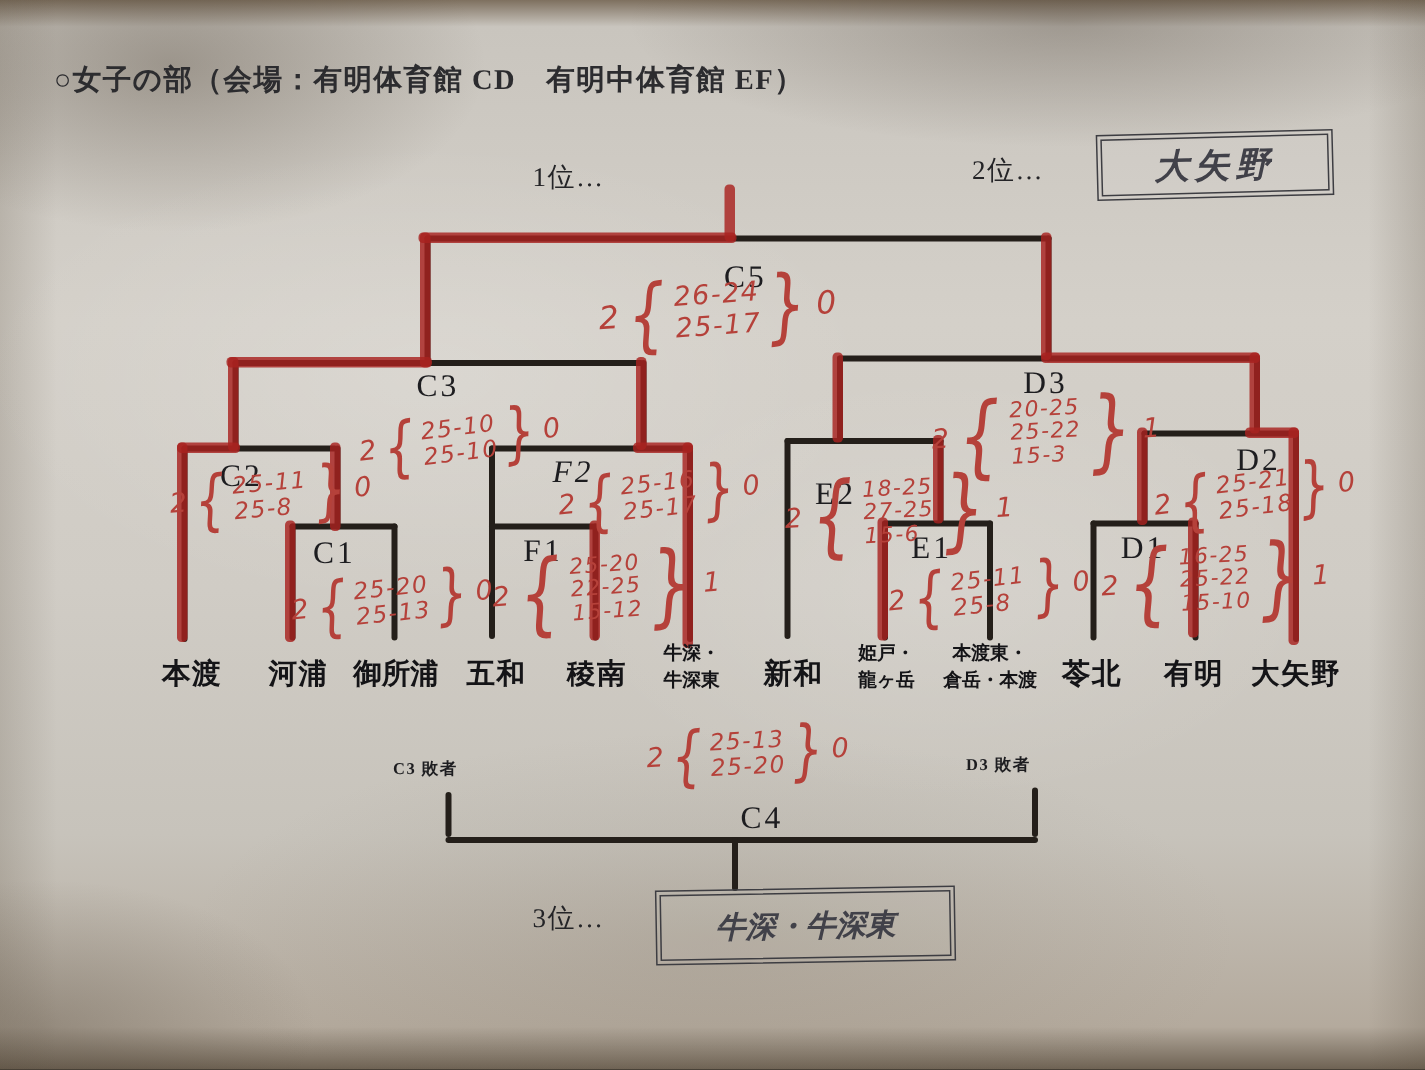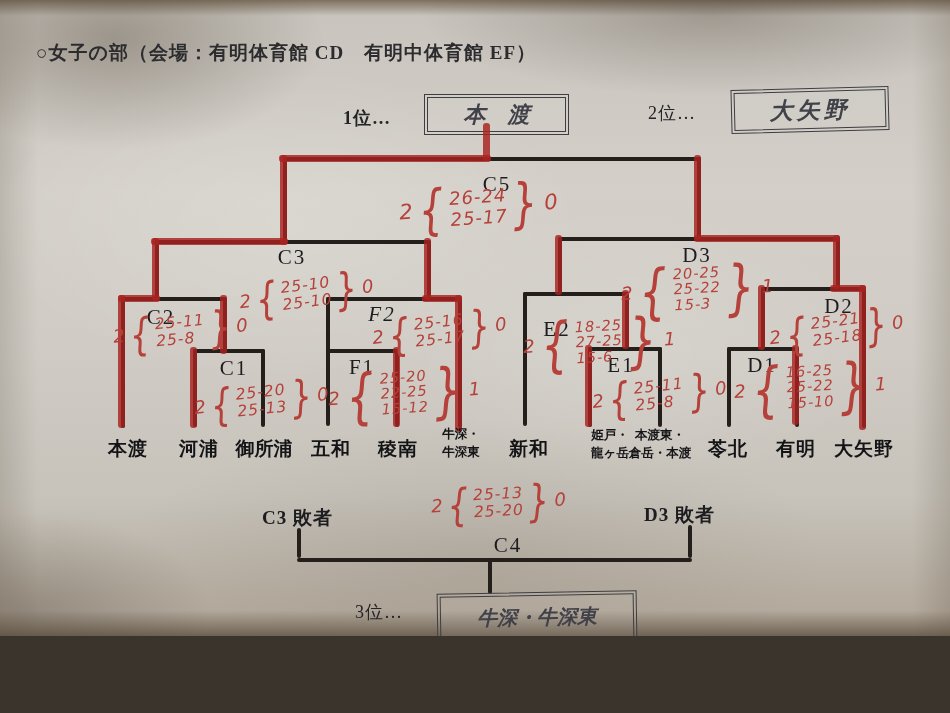--- a/index.html
+++ b/index.html
@@ -1,17 +1,17 @@
 <!DOCTYPE html>
 <html><head>
 <meta charset="utf-8">
 <style>
   html,body{margin:0;padding:0;background:#3a342c;}
   #paper{
-    position:relative;width:950px;height:636px;overflow:hidden;
+    position:relative;width:950px;height:713px;overflow:hidden;
     font-family:"Liberation Serif","DejaVu Serif",serif;
     background:
       radial-gradient(ellipse 300px 160px at 12% 6%, rgba(70,58,44,.35), transparent 70%),
       radial-gradient(ellipse 420px 120px at 75% 2%, rgba(60,48,36,.30), transparent 70%),
       radial-gradient(ellipse 260px 140px at 3% 96%, rgba(75,65,52,.30), transparent 70%),
       radial-gradient(ellipse 500px 260px at 30% 35%, rgba(255,255,255,.16), transparent 60%),
       radial-gradient(ellipse 420px 240px at 66% 55%, rgba(255,255,255,.13), transparent 60%),
       radial-gradient(ellipse 500px 200px at 50% 88%, rgba(120,110,96,.18), transparent 70%),
       linear-gradient(90deg, rgba(90,78,62,.20) 0%, rgba(0,0,0,0) 4%, rgba(0,0,0,0) 96%, rgba(90,78,62,.22) 100%),
       linear-gradient(180deg, #7e705f 0%, #c9c5be 2.5%, #d4d0c9 30%, #d0ccc5 55%, #c7c3bb 78%, #b4aa9d 96%, #6e6253 100%);
@@ -25,21 +25,21 @@
   .rv{position:absolute;width:7px;background:#a82220;opacity:.82;border-radius:3px;}
   .title{left:36px;top:40px;font-size:19px;font-weight:700;color:#2c2c2f;letter-spacing:1px;}
   .plabel{font-size:18px;color:#242427;letter-spacing:1px;}
   .obox{border:4px double #3d3d42;display:flex;align-items:center;justify-content:center;
         background:rgba(255,255,255,.05);}
   .hand{font-family:"DejaVu Serif",serif;font-style:italic;color:#414149;font-weight:700;}
   .mlabel{transform:translateX(-50%);font-size:21px;color:#1d1d20;letter-spacing:2px;}
   .team{transform:translateX(-50%);font-size:19px;font-weight:700;color:#141417;
         letter-spacing:1px;white-space:nowrap;}
   .team.small{font-size:12.5px;line-height:1.45;text-align:center;letter-spacing:0;}
-  .loser{font-size:19px;font-weight:700;color:#1d1d20;letter-spacing:1px;}
+  .loser{font-size:11px;font-weight:700;color:#1d1d20;letter-spacing:1px;}
   
   .score{position:absolute;display:flex;align-items:center;gap:1px;
          color:#b5413a;font-family:"DejaVu Sans",sans-serif;font-style:italic;}
   .score .sets{display:flex;flex-direction:column;letter-spacing:1px;}
   .score .wn,.score .ln{font-size:18px;padding:0 1px;}
   .score .brace{line-height:.9;font-weight:400;transform:scaleX(.75);}
   .score.s2 .sets{font-size:15.5px;line-height:1.1;}
   .score.s2 .brace{font-size:44px;}
   .score.s3 .sets{font-size:14.5px;line-height:1.08;}
   .score.s3 .brace{font-size:60px;}
@@ -47,24 +47,21 @@
   .score.big .brace{font-size:54px;}
   .score.big .wn,.score.big .ln{font-size:21px;}
 </style>
 </head>
 <body>
 
 <div id="paper">
 
   <div class="t title">○女子の部（会場：有明体育館 CD　有明中体育館 EF）</div>
 
-  <div class="t plabel" style="left:343px;top:106px;font-weight:bold;">1位…</div>
-  <div class="t obox" style="left:424px;top:94px;width:137px;height:33px;">
-    <span class="hand" style="font-size:22px;">本　渡</span>
-  </div>
+  <div class="t plabel" style="left:355px;top:106px;">1位…</div>
 
   <div class="t plabel" style="left:648px;top:101px;">2位…</div>
   <div class="t obox" style="left:731px;top:88px;width:150px;height:36px;transform:rotate(-1.5deg);">
     <span class="hand" style="font-size:23px;letter-spacing:4px;">大矢野</span>
   </div>
 
   <div class="bh" style="left:283px;top:157px;width:418px;"></div>
   <div class="bv" style="left:283px;top:157px;height:87px;"></div>
   <div class="bv" style="left:697px;top:157px;height:84px;"></div>
 
@@ -132,21 +129,21 @@
   <div class="rv" style="left:758px;top:285px;height:65px;"></div>
   <div class="rv" style="left:859px;top:285px;height:145px;"></div>
   <div class="rh" style="left:830px;top:285px;width:36px;"></div>
   <div class="rv" style="left:833px;top:235px;height:54px;"></div>
   <div class="rh" style="left:694px;top:235px;width:146px;"></div>
   <div class="rv" style="left:694px;top:155px;height:85px;"></div>
 
   <div class="t mlabel" style="left:497px;top:172px;">C5</div>
   <div class="t mlabel" style="left:292px;top:245px;">C3</div>
   <div class="t mlabel" style="left:161px;top:305px;">C2</div>
-  <div class="t mlabel" style="left:234px;top:356px;">C1</div>
+  <div class="t mlabel" style="left:223px;top:356px;">C1</div>
   <div class="t mlabel" style="left:382px;top:302px;font-style:italic;">F2</div>
   <div class="t mlabel" style="left:362px;top:355px;">F1</div>
   <div class="t mlabel" style="left:557px;top:317px;">E2</div>
   <div class="t mlabel" style="left:621px;top:353px;">E1</div>
   <div class="t mlabel" style="left:697px;top:243px;">D3</div>
   <div class="t mlabel" style="left:839px;top:294px;">D2</div>
   <div class="t mlabel" style="left:762px;top:353px;">D1</div>
   <div class="t mlabel" style="left:508px;top:533px;">C4</div>
 
   <div class="score s2 big" style="left:398px;top:183px;transform:rotate(-4deg);">
@@ -272,26 +269,26 @@
       </span>
       <span class="brace">}</span>
       <span class="ln">0</span>
     </div>
 
   <div class="t team" style="left:128px;top:436px;">本渡</div>
   <div class="t team" style="left:199px;top:436px;">河浦</div>
   <div class="t team" style="left:264px;top:436px;letter-spacing:0;">御所浦</div>
   <div class="t team" style="left:331px;top:436px;">五和</div>
   <div class="t team" style="left:398px;top:436px;">稜南</div>
-  <div class="t team small" style="left:461px;top:426px;font-family:Liberation Mono, monospace;">
+  <div class="t team small" style="left:461px;top:426px;">
     <div>牛深・</div>
     <div>牛深東</div>
   </div>
   <div class="t team" style="left:529px;top:436px;">新和</div>
-  <div class="t team small" style="left:591px;top:426px;margin-left:19px;">
+  <div class="t team small" style="left:591px;top:426px;">
     <div>姫戸・</div>
     <div>龍ヶ岳</div>
   </div>
   <div class="t team small" style="left:660px;top:426px;">
     <div>本渡東・</div>
     <div>倉岳・本渡</div>
   </div>
   <div class="t team" style="left:728px;top:436px;">苓北</div>
   <div class="t team" style="left:796px;top:436px;">有明</div>
   <div class="t team" style="left:864px;top:436px;">大矢野</div>

